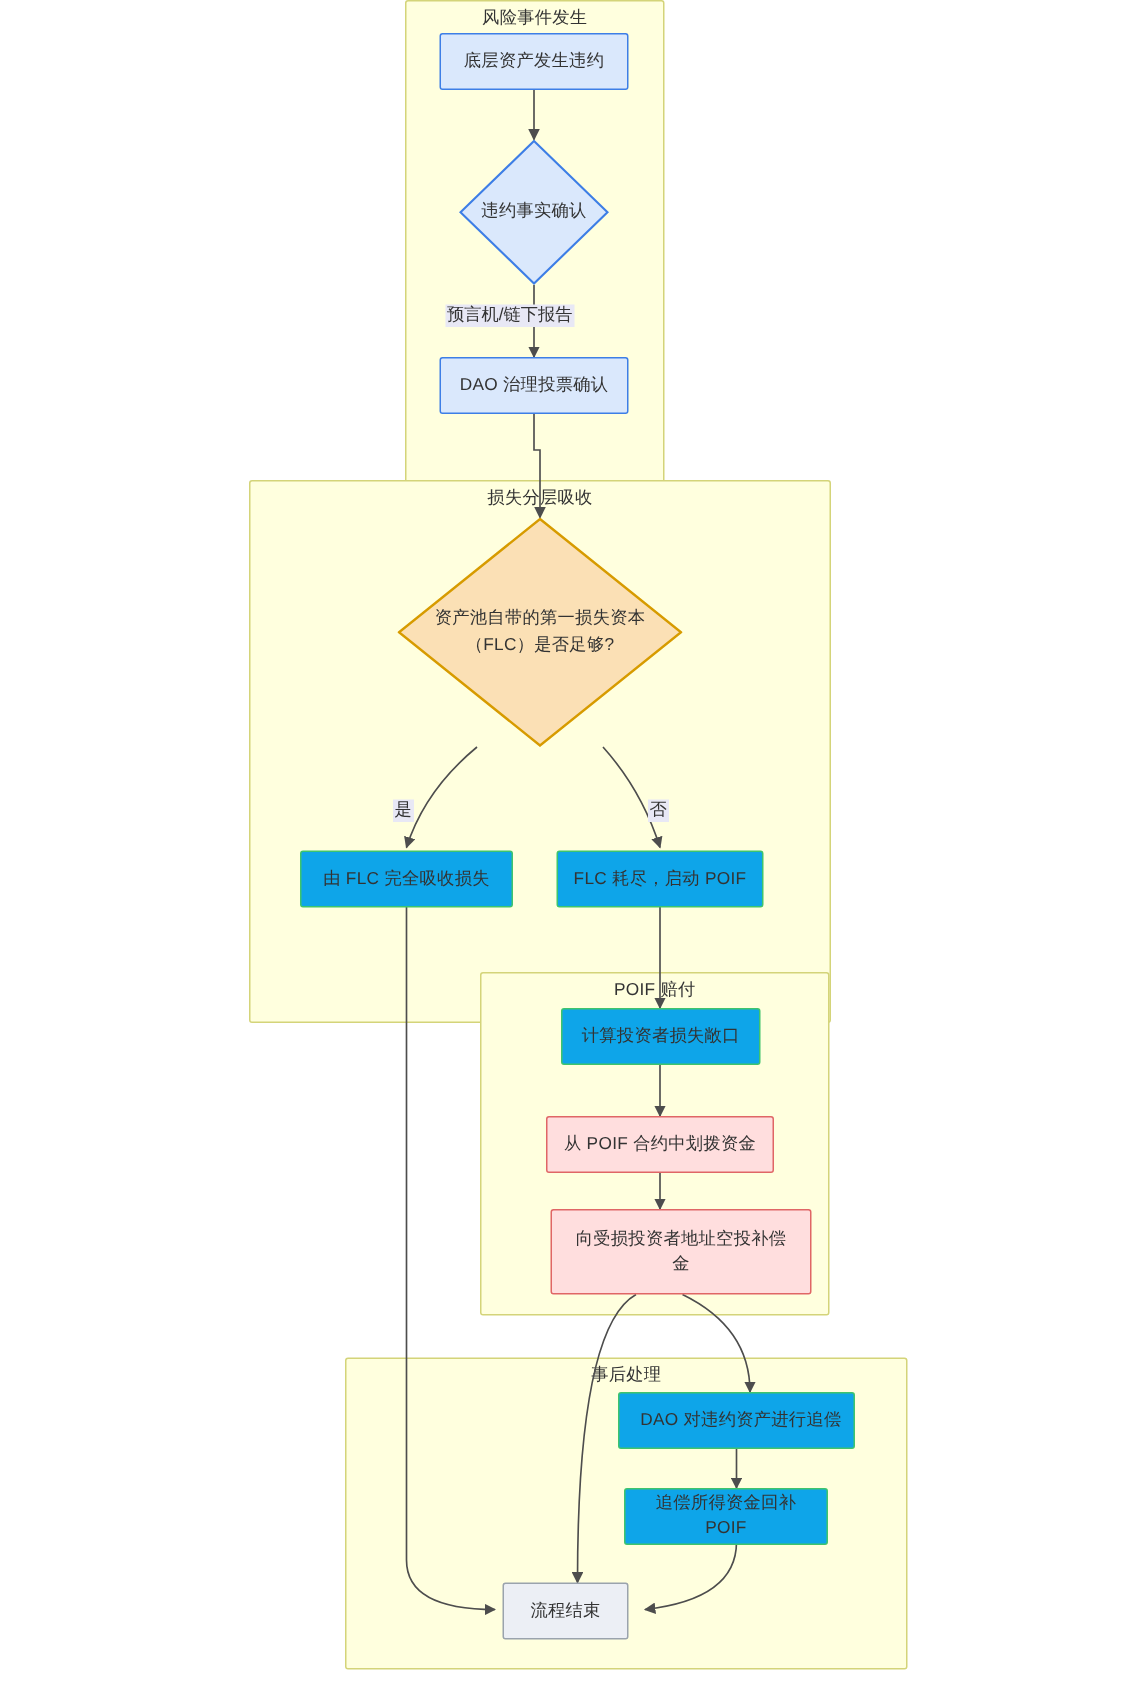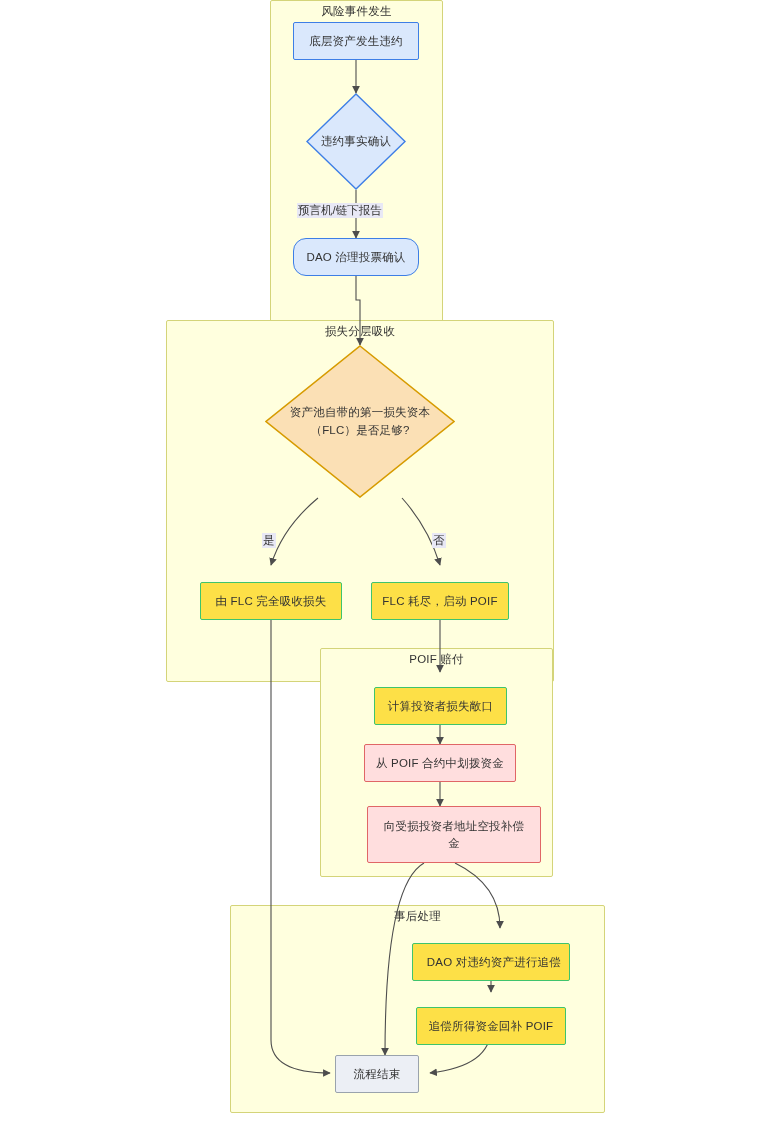--- a/index.html
+++ b/index.html
@@ -59,24 +59,23 @@
     border-radius: 2px;
     padding: 18px 8px;
     letter-spacing: .2px;
   }
   .node.blue {
     background: #dae8fc;
     border: 1.4px solid #3d7ee6;
     color: #333333;
   }
   .node.green {
-    background: #fde047;
+    background: #0ea5e9;
     border: 1.4px solid #3ec46d;
     color: #333333;
-    margin-top: 15px;
   }
   .node.red {
     background: #ffdede;
     border: 1.4px solid #e06666;
     color: #333333;
   }
   .node.grey {
     background: #eceff5;
     border: 1.4px solid #9aa3ad;
     color: #333333;
@@ -179,21 +178,21 @@
     <span>底层资产发生违约</span>
   </div>
 
   <div class="diamond" style="left:306px; top:93px; width:100px; height:97px;">
     <svg class="shape" viewBox="0 0 100 97" preserveAspectRatio="none">
       <polygon points="50,1 99,48.5 50,96 1,48.5" fill="#dae8fc" stroke="#3d7ee6" stroke-width="1.4"></polygon>
     </svg>
     <div class="dlabel">违约事实确认</div>
   </div>
 
-  <div class="node blue" style="left:293px; top:238px; width:126px; height:34px;border-radius:13px;">
+  <div class="node blue" style="left:293px; top:238px; width:126px; height:34px;">
     <span>DAO 治理投票确认</span>
   </div>
 
   <div class="edge-label" style="left:297px; top:203px;">
     <span>预言机/链下报告</span>
   </div>
 
   <div class="diamond" style="left:265px; top:345px; width:190px; height:153px;">
     <svg class="shape" viewBox="0 0 190 153" preserveAspectRatio="none">
       <polygon points="95,1 189,76.5 95,152 1,76.5" fill="#fbe0b5" stroke="#d79b00" stroke-width="1.6"></polygon>
@@ -233,21 +232,21 @@
     <span>
       <span>向受损投资者地址空投补偿</span><br>
       <span>金</span>
     </span>
   </div>
 
   <div class="node green" style="left:412px; top:928px; width:158px; height:34px;justify-content:flex-end;">
     <span>DAO 对违约资产进行追偿</span>
   </div>
 
-  <div class="node green" style="left:416px; top:992px; width:150px; height:36px;">
+  <div class="node green" style="left:416px; top:992px; width:136px; height:36px;">
     <span>追偿所得资金回补 POIF</span>
   </div>
 
   <div class="node grey" style="left:335px; top:1055px; width:84px; height:36px;">
     <span>流程结束</span>
   </div>
 
 </div>
 
 </body></html>

